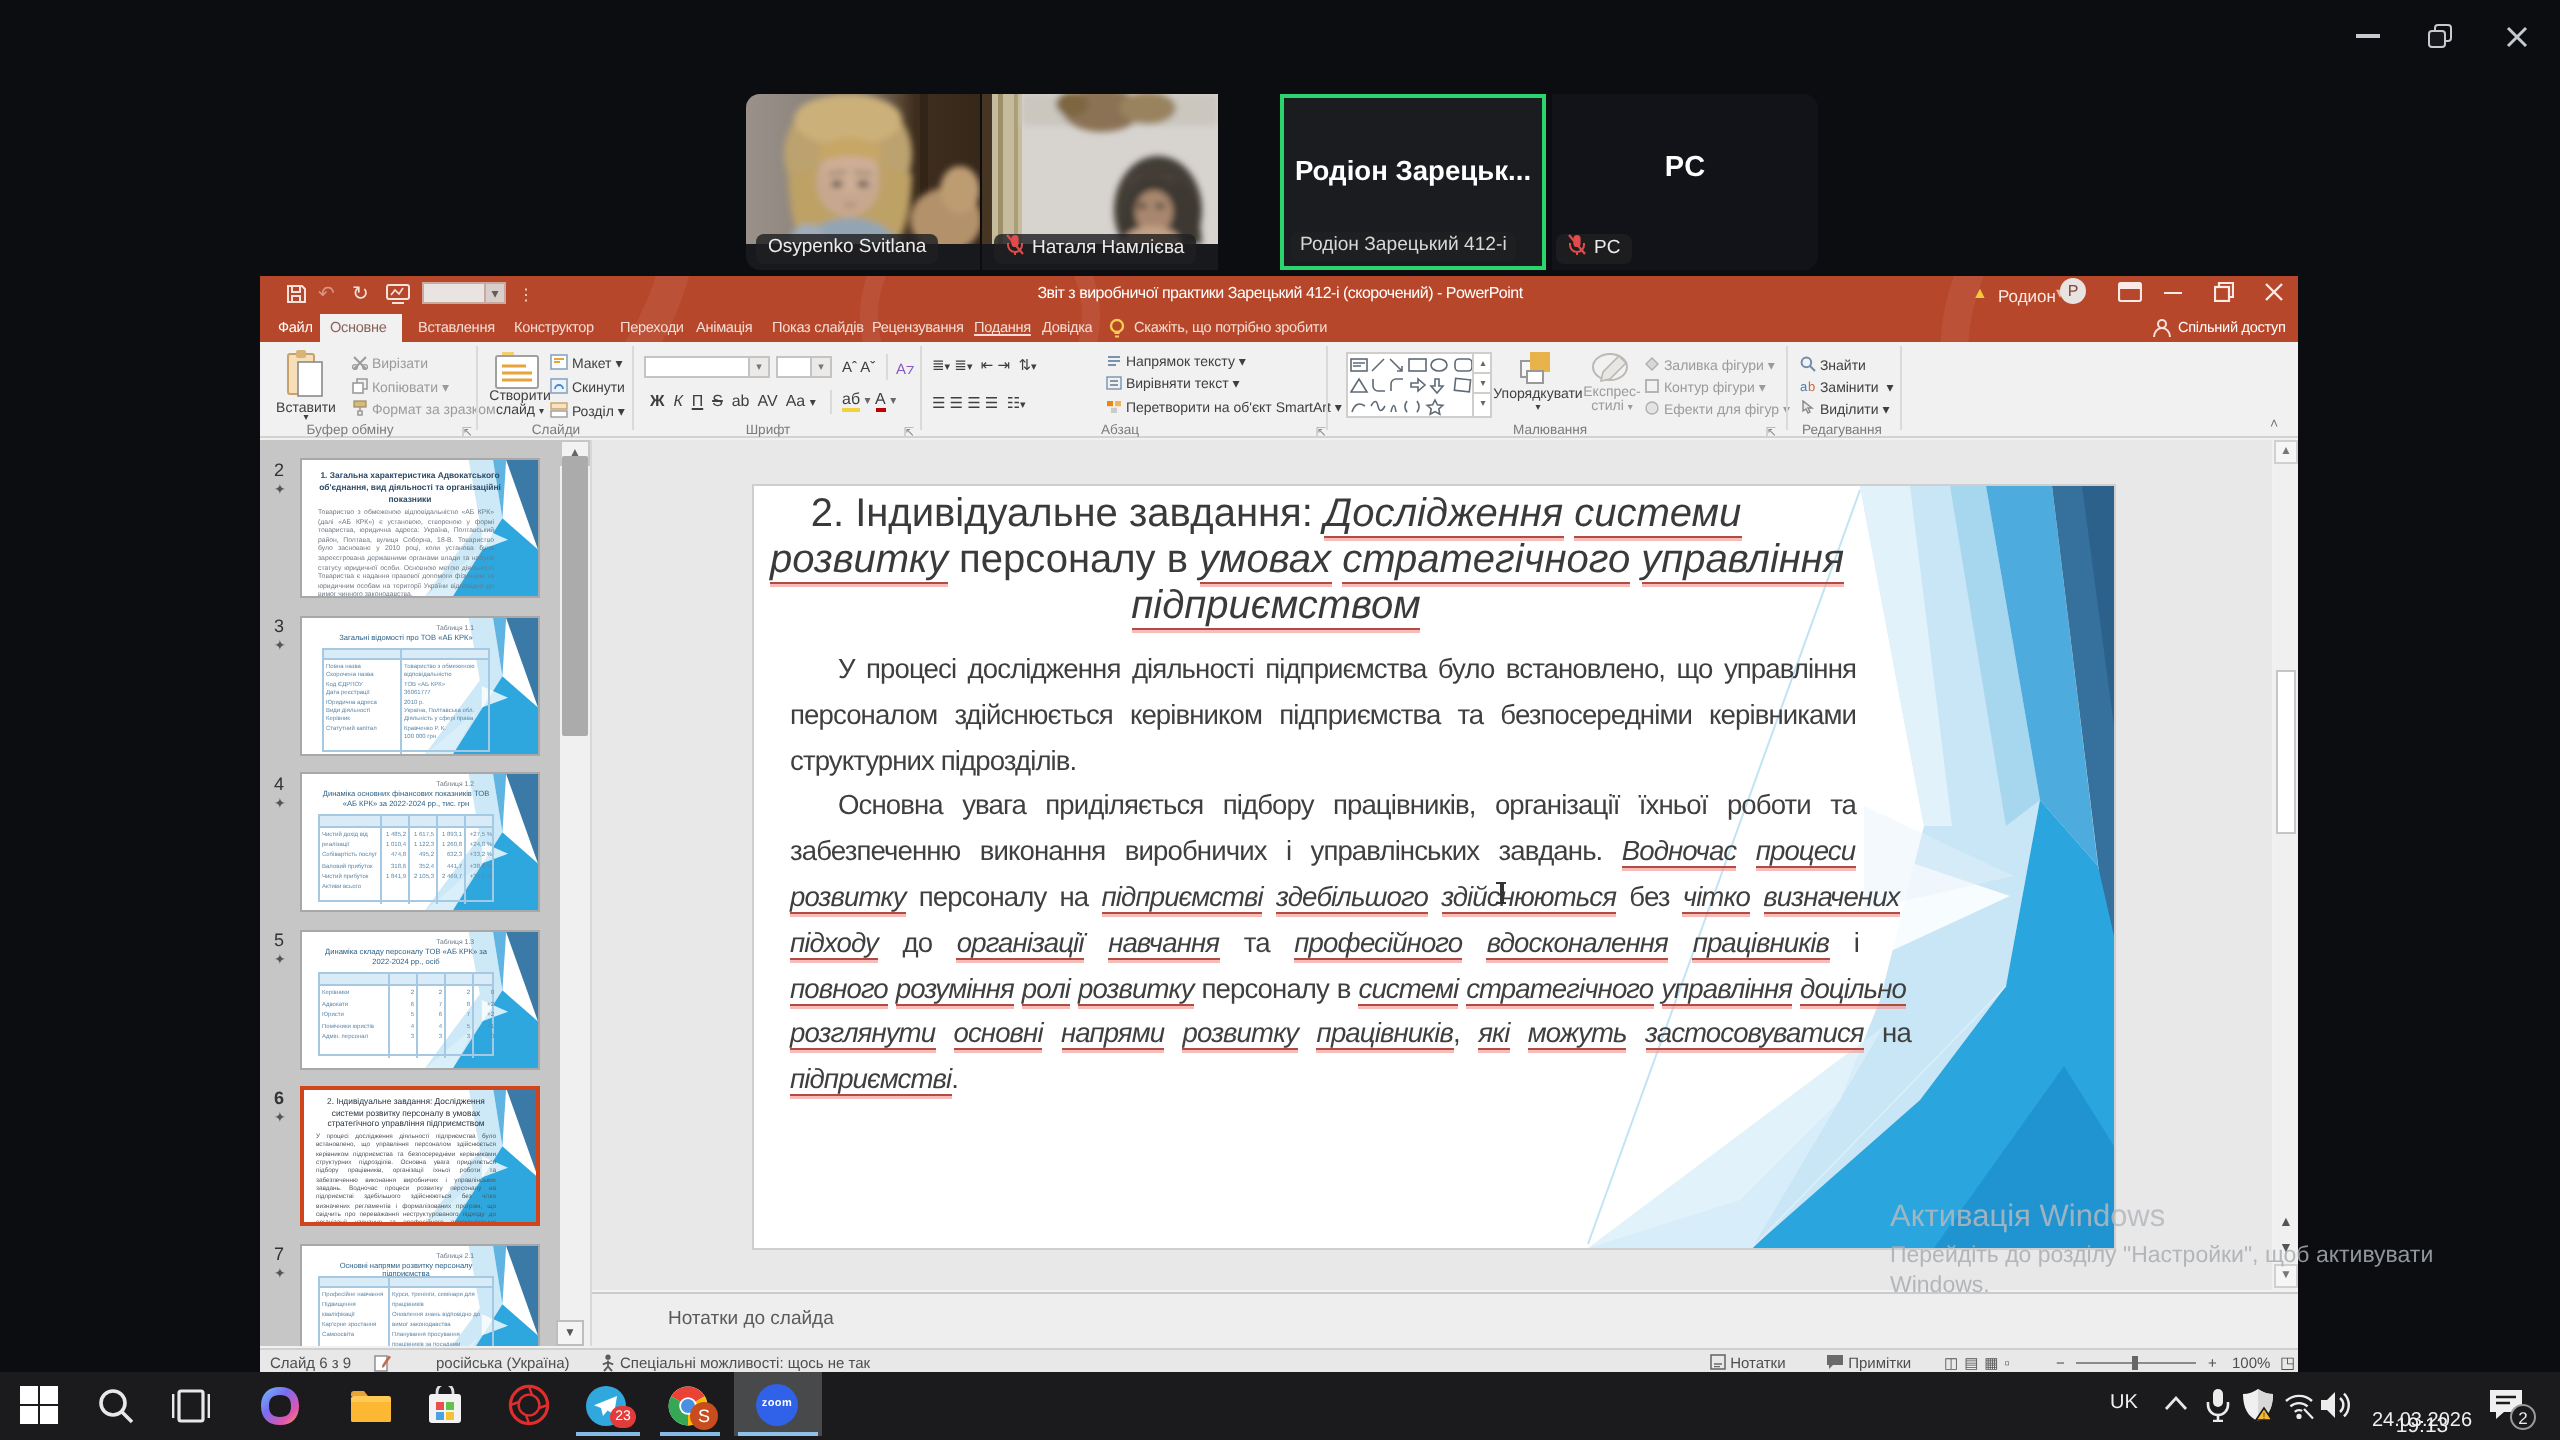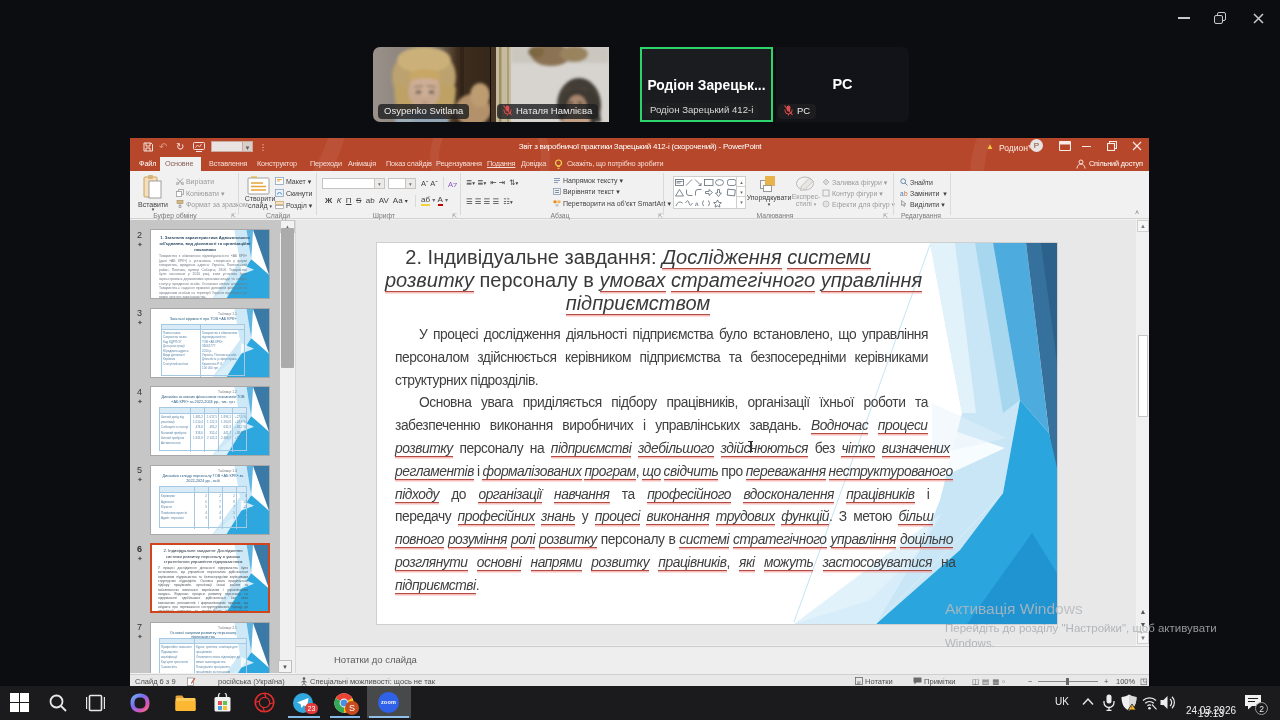--- a/index.html
+++ b/index.html
@@ -1,18 +1,18 @@
 <!DOCTYPE html>
 <html><head><meta charset="utf-8">
 <style>
   * { margin:0; padding:0; box-sizing:border-box; }
   html,body { width:1280px; height:720px; overflow:hidden; background:#0b0d10; font-family:"Liberation Sans", sans-serif; }
   .abs { position:absolute; }
   #stage { position:relative; width:1280px; height:720px; }
-  .tile { position:absolute; top:47px; height:75px; background:#17191d; overflow:hidden; }
+  .tile { position:absolute; top:47px; height:88px; background:#17191d; overflow:hidden; }
   .chip { position:absolute; bottom:3px; background:rgba(32,32,34,.82); color:#ececec; font-size:9.5px; line-height:14.5px; height:15px; padding:0 6px; border-radius:4px; white-space:nowrap; }
   #ppt { position:absolute; left:130px; top:138px; width:1019px; height:548px; background:#f1f1f1; }
   #titlebar { position:absolute; left:0; top:0; width:1019px; height:33px; background:#b7472a; overflow:hidden; }
   .swirl { position:absolute; border-radius:50%; border:14px solid rgba(255,255,255,.06); }
   .tab { position:absolute; top:19px; height:14px; color:#f3ddd6; font-size:7.3px; letter-spacing:-0.15px; line-height:14px; white-space:nowrap; }
   #ribbon { position:absolute; left:0; top:33px; width:1019px; height:48px; background:#f1f1f1; border-bottom:1px solid #d4d2cf; }
   .glabel { position:absolute; top:41px; font-size:6.8px; color:#7b7b7b; width:120px; text-align:center; }
   .gsep { position:absolute; top:2px; height:42px; width:1px; background:#dcdad7; }
   .ric { position:absolute; color:#696969; font-size:7px; white-space:nowrap; }
   .dd { position:absolute; background:#fff; border:1px solid #c6c4c2; }
@@ -512,23 +512,21 @@
       <div class="tline"><u class="sq">розвитку</u> персоналу в <u class="sq">умовах</u> <u class="sq">стратегічного</u> <u class="sq">управління</u></div>
       <div class="tline"><u class="sq">підприємством</u></div>
     </div>
     <div id="slidetext" style="top:84px;">
       <div class="bline" style="word-spacing:2.33px; text-indent:24px;">У процесі дослідження діяльності підприємства було встановлено, що управління</div>
       <div style="word-spacing:5.13px;" class="bline">персоналом здійснюється керівником підприємства та безпосередніми керівниками</div>
       <div style="word-spacing:0px;" class="bline last">структурних підрозділів.</div>
       <div class="bline" style="word-spacing:6.3px; text-indent:24px;">Основна увага приділяється підбору працівників, організації їхньої роботи та</div>
       <div style="word-spacing:6.29px;" class="bline">забезпеченню виконання виробничих і управлінських завдань. <u class="sq">Водночас</u> <u class="sq">процеси</u></div>
       <div style="word-spacing:3.23px;" class="bline"><u class="sq">розвитку</u> персоналу на <u class="sq">підприємстві</u> <u class="sq">здебільшого</u> <u class="sq">здійснюються</u> без <u class="sq">чітко</u> <u class="sq">визначених</u></div>
-      <div style="word-spacing:-0.47px;" class="bline"><u class="sq">регламентів</u> і <u class="sq">формалізованих</u> <u class="sq">програм</u>, <u class="sq">що</u> <u class="sq">свідчить</u> про <u class="sq">переважання</u> <u class="sq">неструктурованого</u></div>
       <div style="word-spacing:8.94px;" class="bline"><u class="sq">підходу</u> до <u class="sq">організації</u> <u class="sq">навчання</u> та <u class="sq">професійного</u> <u class="sq">вдосконалення</u> <u class="sq">працівників</u> і</div>
-      <div style="word-spacing:3.11px;" class="bline">передачу <u class="sq">професійних</u> <u class="sq">знань</u> у <u class="sq">процесі</u> <u class="sq">виконання</u> <u class="sq">трудових</u> <u class="sq">функцій</u>. З метою <u class="sq">більш</u></div>
       <div style="word-spacing:0.57px;" class="bline"><u class="sq">повного</u> <u class="sq">розуміння</u> <u class="sq">ролі</u> <u class="sq">розвитку</u> персоналу в <u class="sq">системі</u> <u class="sq">стратегічного</u> <u class="sq">управління</u> <u class="sq">доцільно</u></div>
       <div style="word-spacing:5.81px;" class="bline"><u class="sq">розглянути</u> <u class="sq">основні</u> <u class="sq">напрями</u> <u class="sq">розвитку</u> <u class="sq">працівників</u>, <u class="sq">які</u> <u class="sq">можуть</u> <u class="sq">застосовуватися</u> на</div>
       <div style="word-spacing:0px;" class="bline last"><u class="sq">підприємстві</u>.</div>
     </div>
   </div>
 
   <div class="abs" style="left:750px; top:442px; width:1.5px; height:10px; background:#333;"></div>
   <div class="abs" style="left:748px; top:441px; width:5px; height:1.2px; background:#333;"></div>
   <div class="abs" style="left:748px; top:451px; width:5px; height:1.2px; background:#333;"></div>
 

